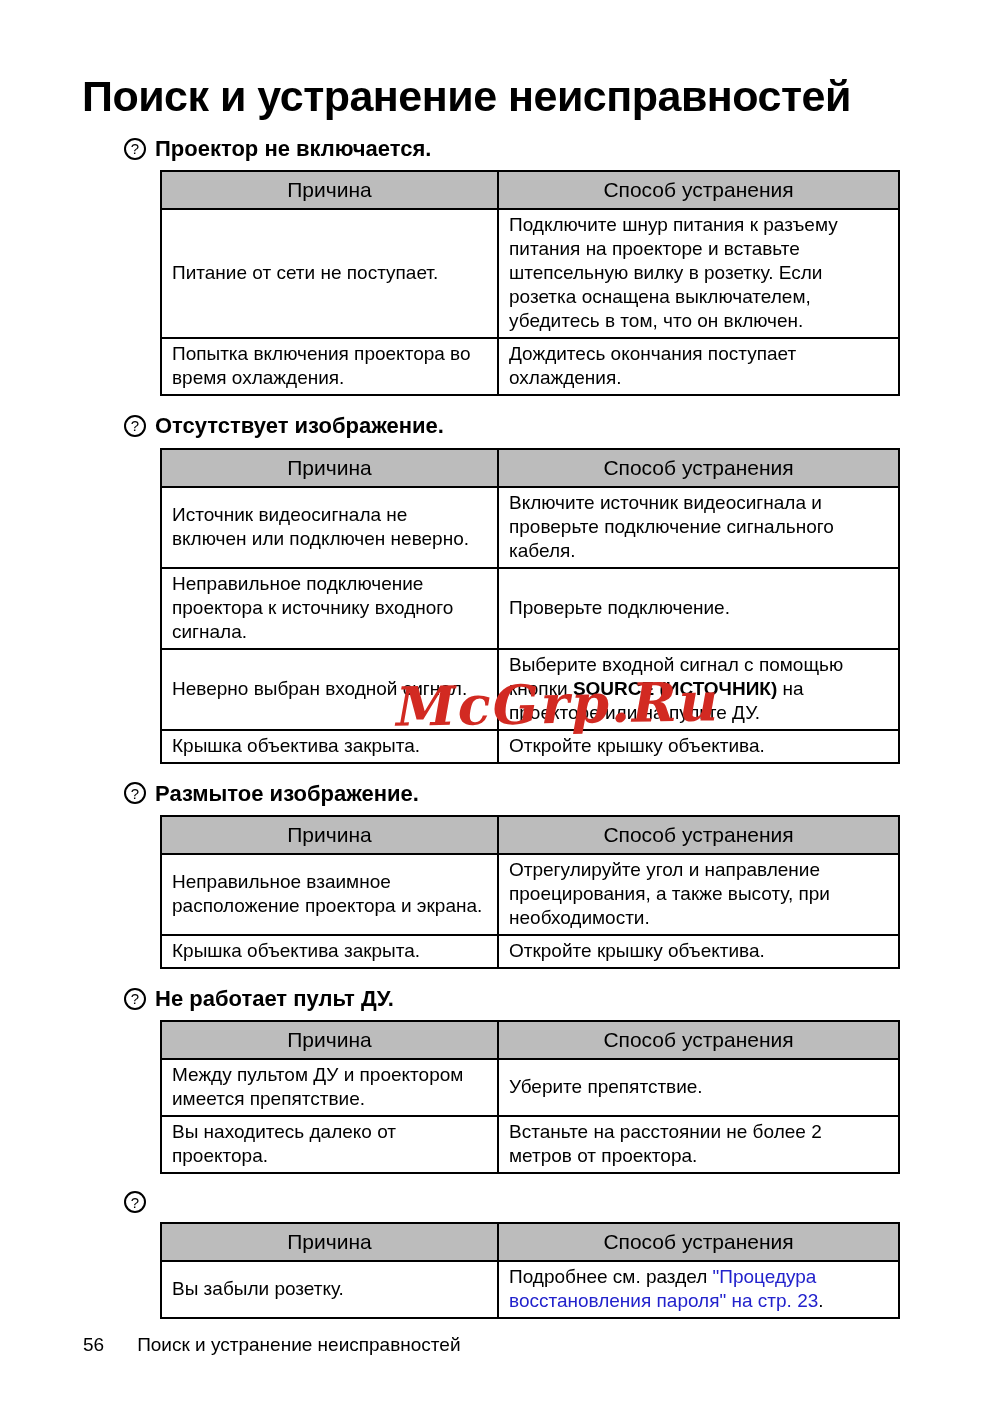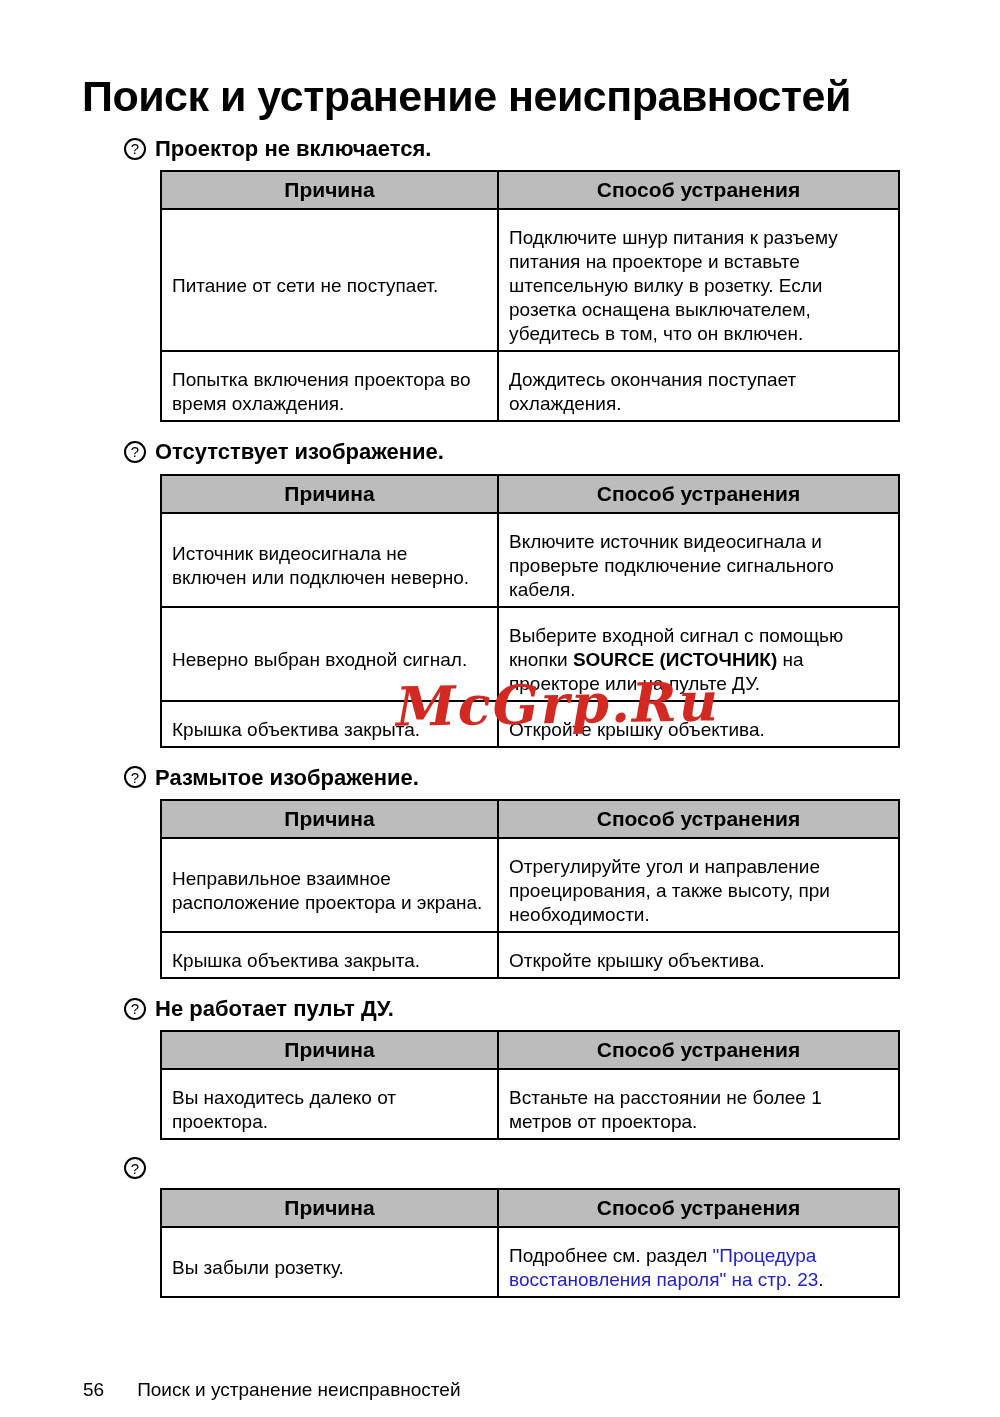--- a/index.html
+++ b/index.html
@@ -55,30 +55,30 @@
     margin: 9px 0 0 160px;
     width: 738px;
     table-layout: fixed;
   }
   .trouble-table col.c1 { width: 337px; }
   .trouble-table col.c2 { width: 401px; }
   .trouble-table th {
     background: #bcbcbc;
     border: 2px solid #000;
     font-size: 21px;
-    font-weight: 700;
+    font-weight: 400;
     padding: 6px 4px;
     text-align: center;
     margin-top: 16px;
   }
   .trouble-table td {
     border: 2px solid #000;
     font-size: 19px;
     line-height: 24px;
-    padding: 16px 10px 4px 10px;
+    padding: 3px 10px 4px 10px;
     vertical-align: middle;
     text-align: left;
   }
   .seg-link {
     color: #2222cc;
   }
   .watermark {
     position: absolute;
     left: 396px;
     top: 672px;
@@ -95,21 +95,20 @@
   }
   .footer {
     position: absolute;
     left: 83px;
     top: 1334px;
     font-size: 19px;
   }
   .footer .pagenum {
     display: inline-block;
     margin-right: 33px;
-    margin-top: 45px;
   }
 </style>
 </head>
 <body>
 
 <div class="content">
   <h1 class="page-title">Поиск и устранение неисправностей</h1>
   <div id="sections">
       <div class="section">
         <div class="section-heading">
@@ -154,20 +153,24 @@
               <th>Причина</th>
               <th>Способ устранения</th>
             </tr>
           </thead>
           <tbody>
             <tr>
               <td><span>Источник видеосигнала не включен или подключен неверно.</span></td>
               <td><span>Включите источник видеосигнала и проверьте подключение сигнального кабеля.</span></td>
             </tr>
             <tr>
+              <td><span>Неправильное подключение проектора к источнику входного сигнала.</span></td>
+              <td><span>Проверьте подключение.</span></td>
+            </tr>
+            <tr>
               <td><span>Неверно выбран входной сигнал.</span></td>
               <td><span>Выберите входной сигнал с помощью кнопки </span><b>SOURCE (ИСТОЧНИК)</b><span> на проекторе или на пульте ДУ.</span></td>
             </tr>
             <tr>
               <td><span>Крышка объектива закрыта.</span></td>
               <td><span>Откройте крышку объектива.</span></td>
             </tr>
           </tbody>
         </table>
       </div>
@@ -210,22 +213,26 @@
             <col class="c2">
           </colgroup>
           <thead>
             <tr>
               <th>Причина</th>
               <th>Способ устранения</th>
             </tr>
           </thead>
           <tbody>
             <tr>
+              <td><span>Между пультом ДУ и проектором имеется препятствие.</span></td>
+              <td><span>Уберите препятствие.</span></td>
+            </tr>
+            <tr>
               <td><span>Вы находитесь далеко от проектора.</span></td>
-              <td><span>Встаньте на расстоянии не более 1 метров от проектора.</span></td>
+              <td><span>Встаньте на расстоянии не более 2 метров от проектора.</span></td>
             </tr>
           </tbody>
         </table>
       </div>
       <div class="section">
         <div class="section-heading">
           <span class="qicon">?</span>
         </div>
         <table class="trouble-table">
           <colgroup>

